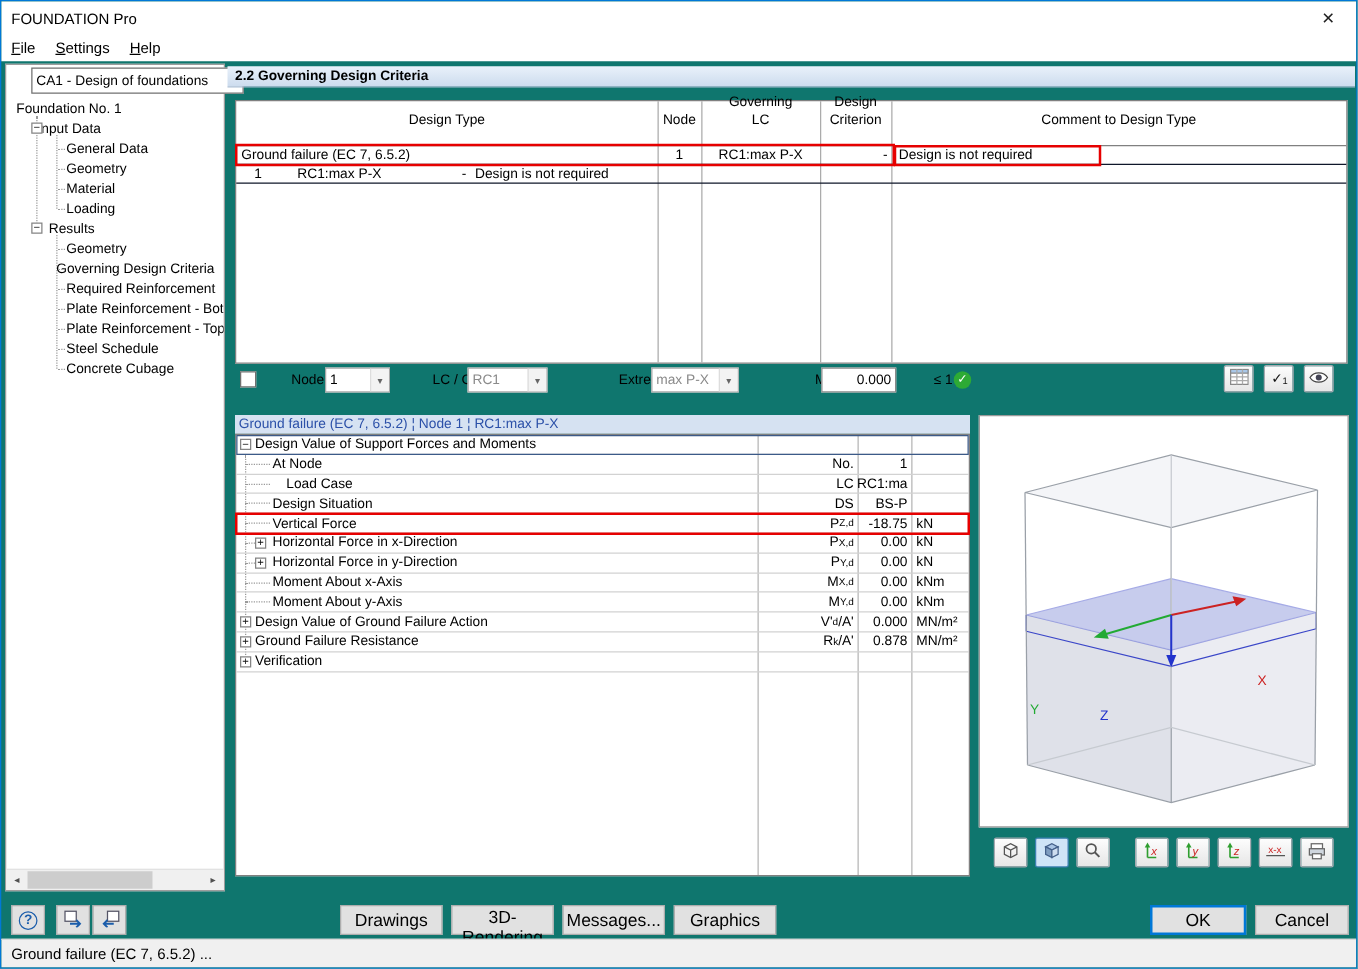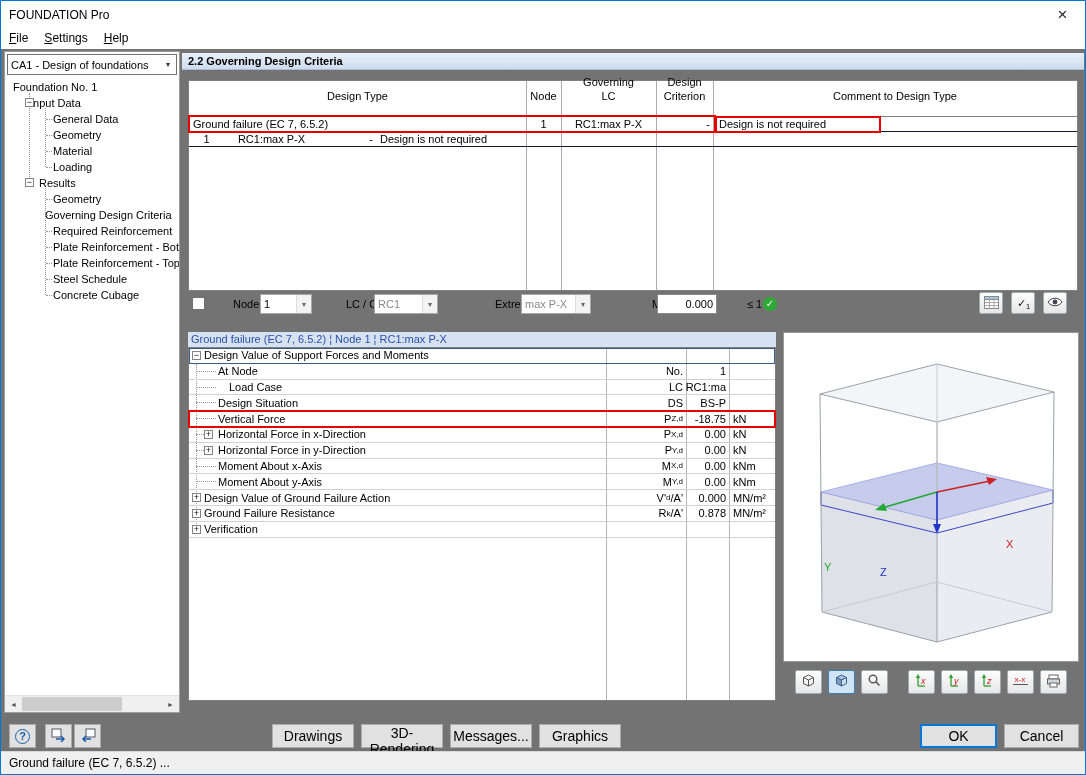--- a/index.html
+++ b/index.html
@@ -1,27 +1,27 @@
 <!DOCTYPE html>
 <html><head>
 <meta charset="utf-8">
 <style>
 *{margin:0;padding:0;box-sizing:border-box;}
 html,body{width:1086px;height:775px;}
 body{font-family:"Liberation Sans","DejaVu Sans",sans-serif;font-size:12px;color:#000;background:#fff;}
-.window{position:relative;width:1086px;height:775px;border:1px solid #0078d7;background:#737373;overflow:hidden;}
+.window{position:relative;width:1086px;height:775px;border:1px solid #0078d7;background:#0f766e;overflow:hidden;}
 .titlebar{position:absolute;left:0;top:0;width:100%;height:27px;background:#fff;display:flex;align-items:center;}
 .title-text{padding-left:8px;}
 .close-btn{margin-left:auto;width:45px;height:100%;display:flex;align-items:center;justify-content:center;font-size:17px;color:#222;}
 .menubar{position:absolute;left:0;top:27px;width:100%;height:21px;background:#fff;display:flex;}
 .menu-item{padding:3px 8px 0 8px;font-size:12px;}
 .menu-item u{text-decoration:underline;}
 
 .left-panel{position:absolute;left:3px;top:50px;width:176px;height:662px;background:#fff;border:1px solid #9d9d9d;}
-.case-combo{position:absolute;left:2px;top:2px;width:170px;height:21px;border:1px solid #707070;background:#fff;display:flex;align-items:center;font-size:11px;}
+.case-combo{position:absolute;left:20px;top:2px;width:170px;height:21px;border:1px solid #707070;background:#fff;display:flex;align-items:center;font-size:11px;}
 .case-combo .cc-label{flex:1;padding-left:3px;white-space:nowrap;overflow:hidden;}
 .cc-arrow{width:16px;text-align:center;font-size:8px;color:#333;}
 .tree{position:absolute;left:0;top:27px;right:0;bottom:17px;overflow:hidden;font-size:11px;}
 .tree-row{position:relative;height:16px;line-height:16px;white-space:nowrap;}
 .tree-label{display:block;overflow:hidden;}
 .expander{position:absolute;width:9px;height:9px;border:1px solid #848484;background:#fff;font-size:9px;line-height:7px;text-align:center;color:#111;z-index:2;}
 .tree-dash{position:absolute;top:8px;border-top:1px dotted #9a9a9a;height:0;}
 .tree-vline{position:absolute;width:0;border-left:1px dotted #9a9a9a;}
 .tvl1{left:24px;top:14px;height:90px;}
 .tvl2{left:40px;top:29px;height:59px;}

